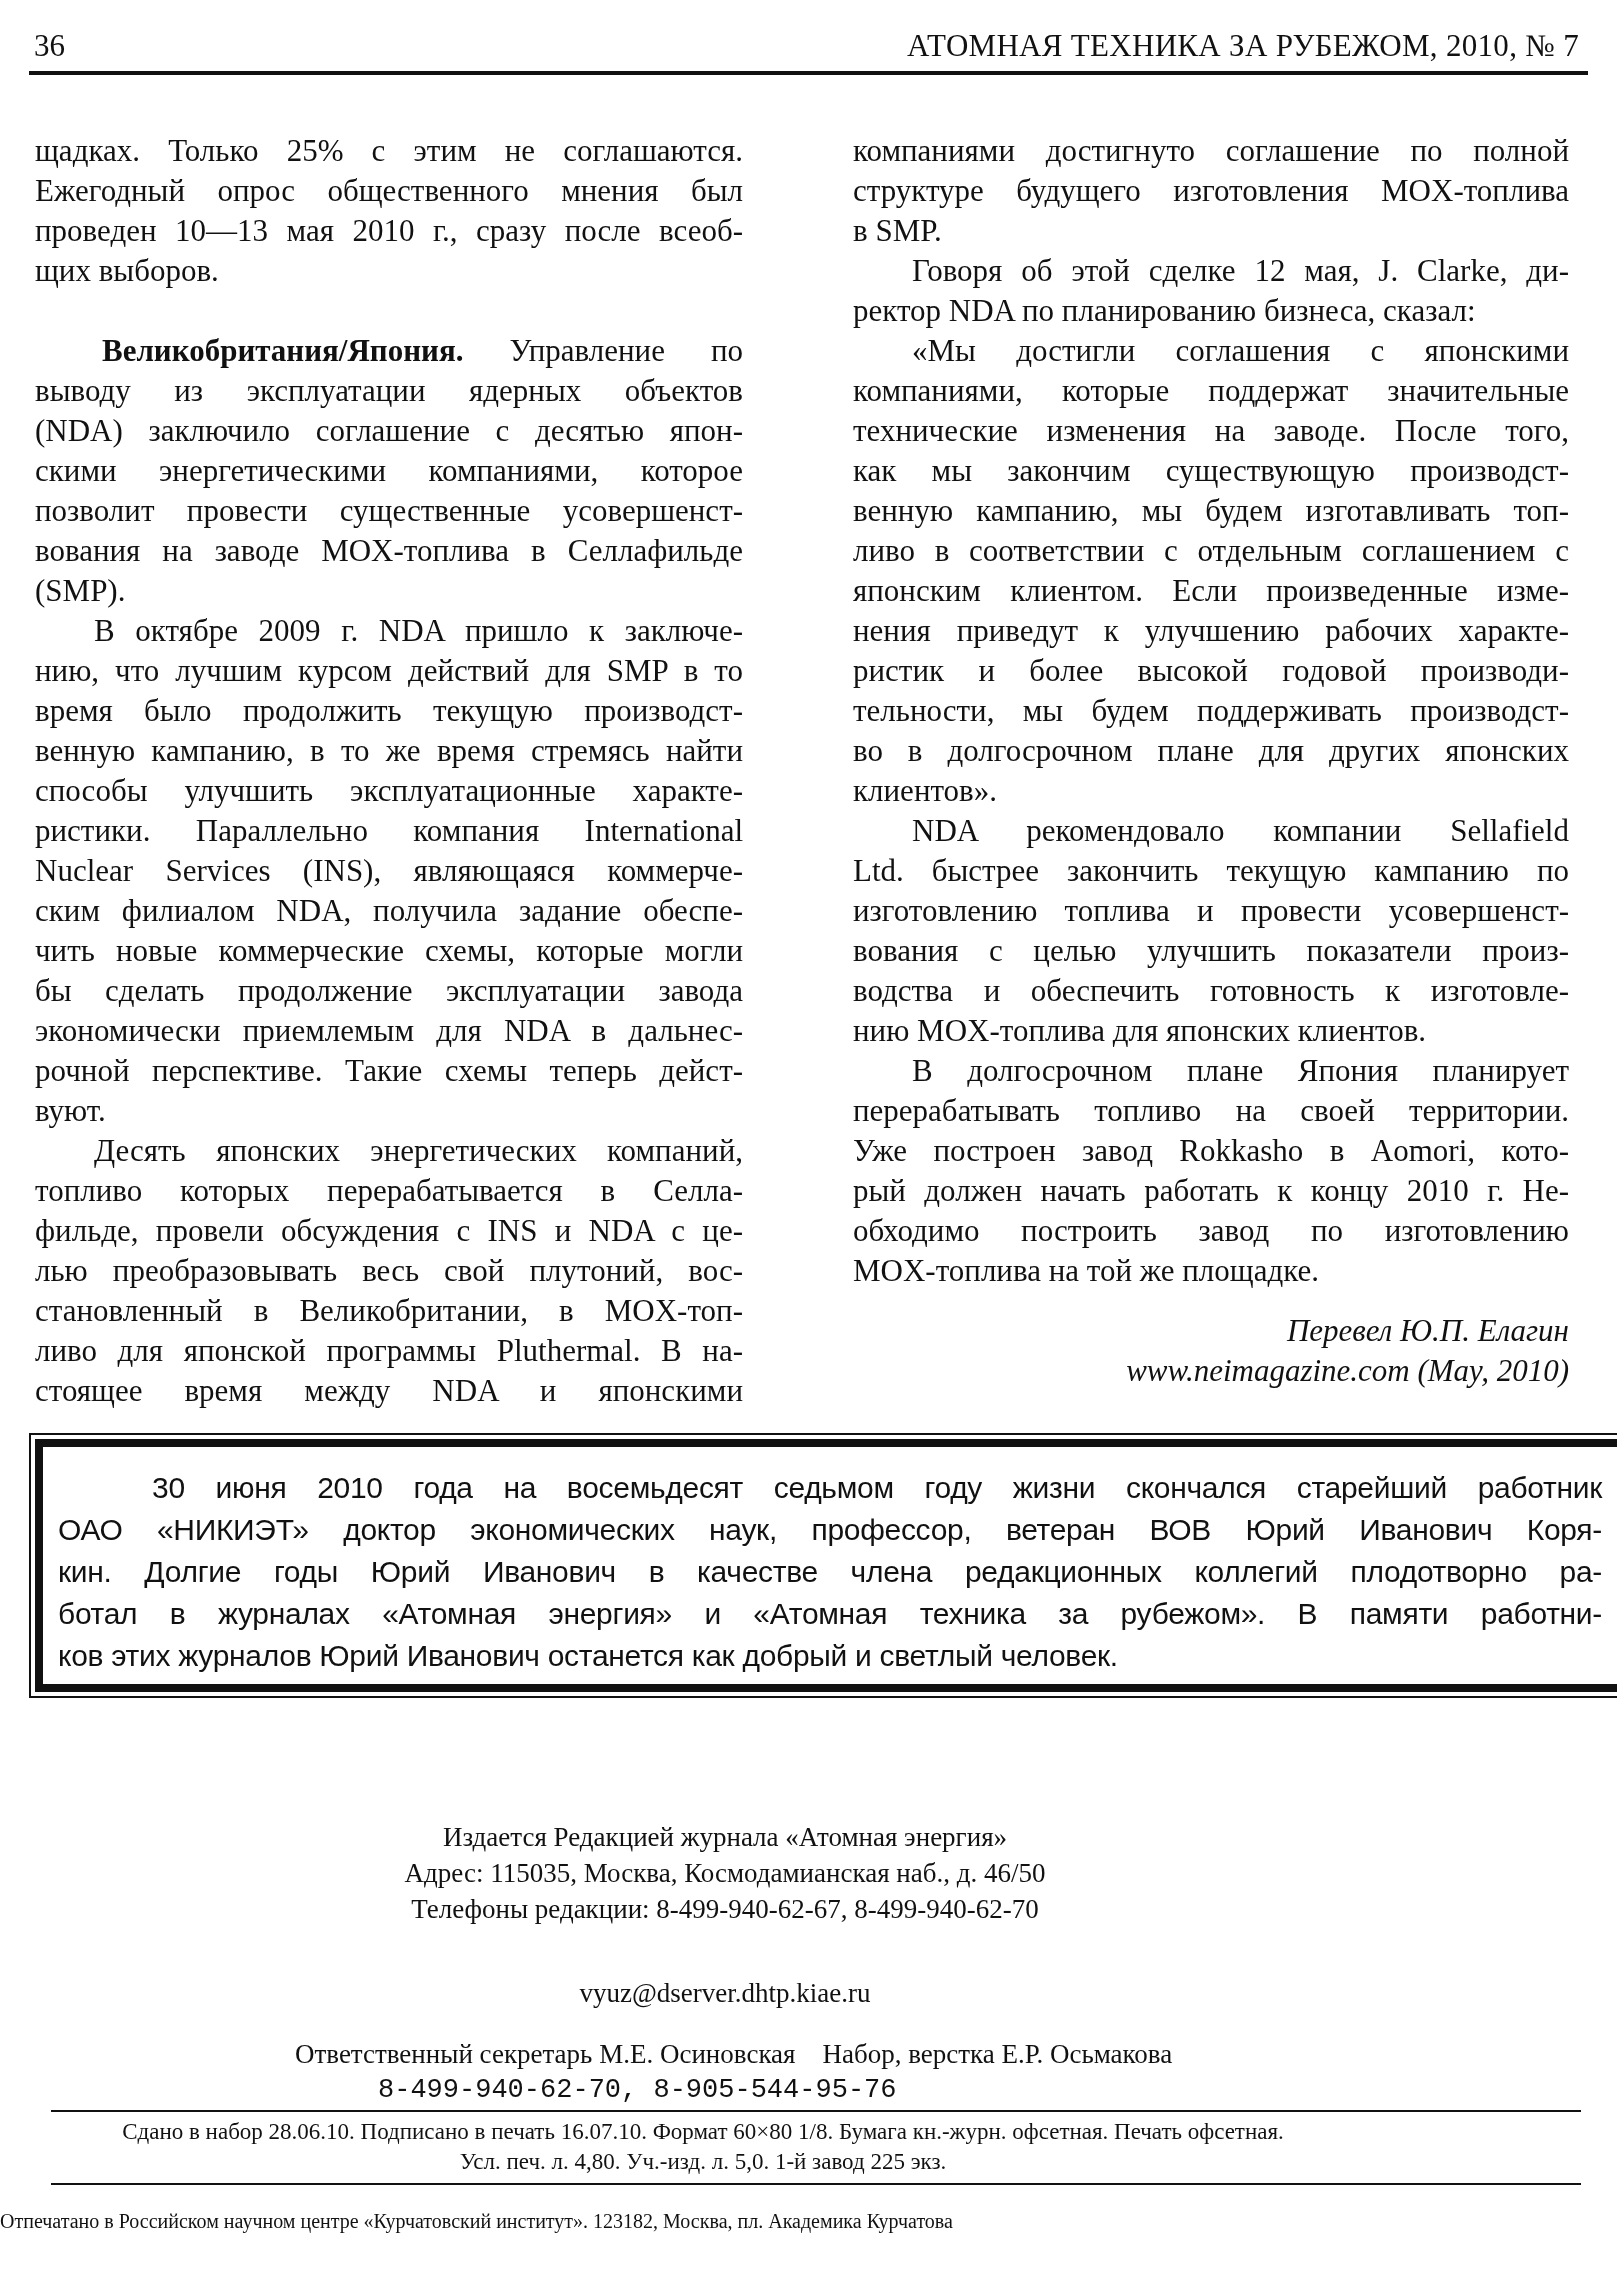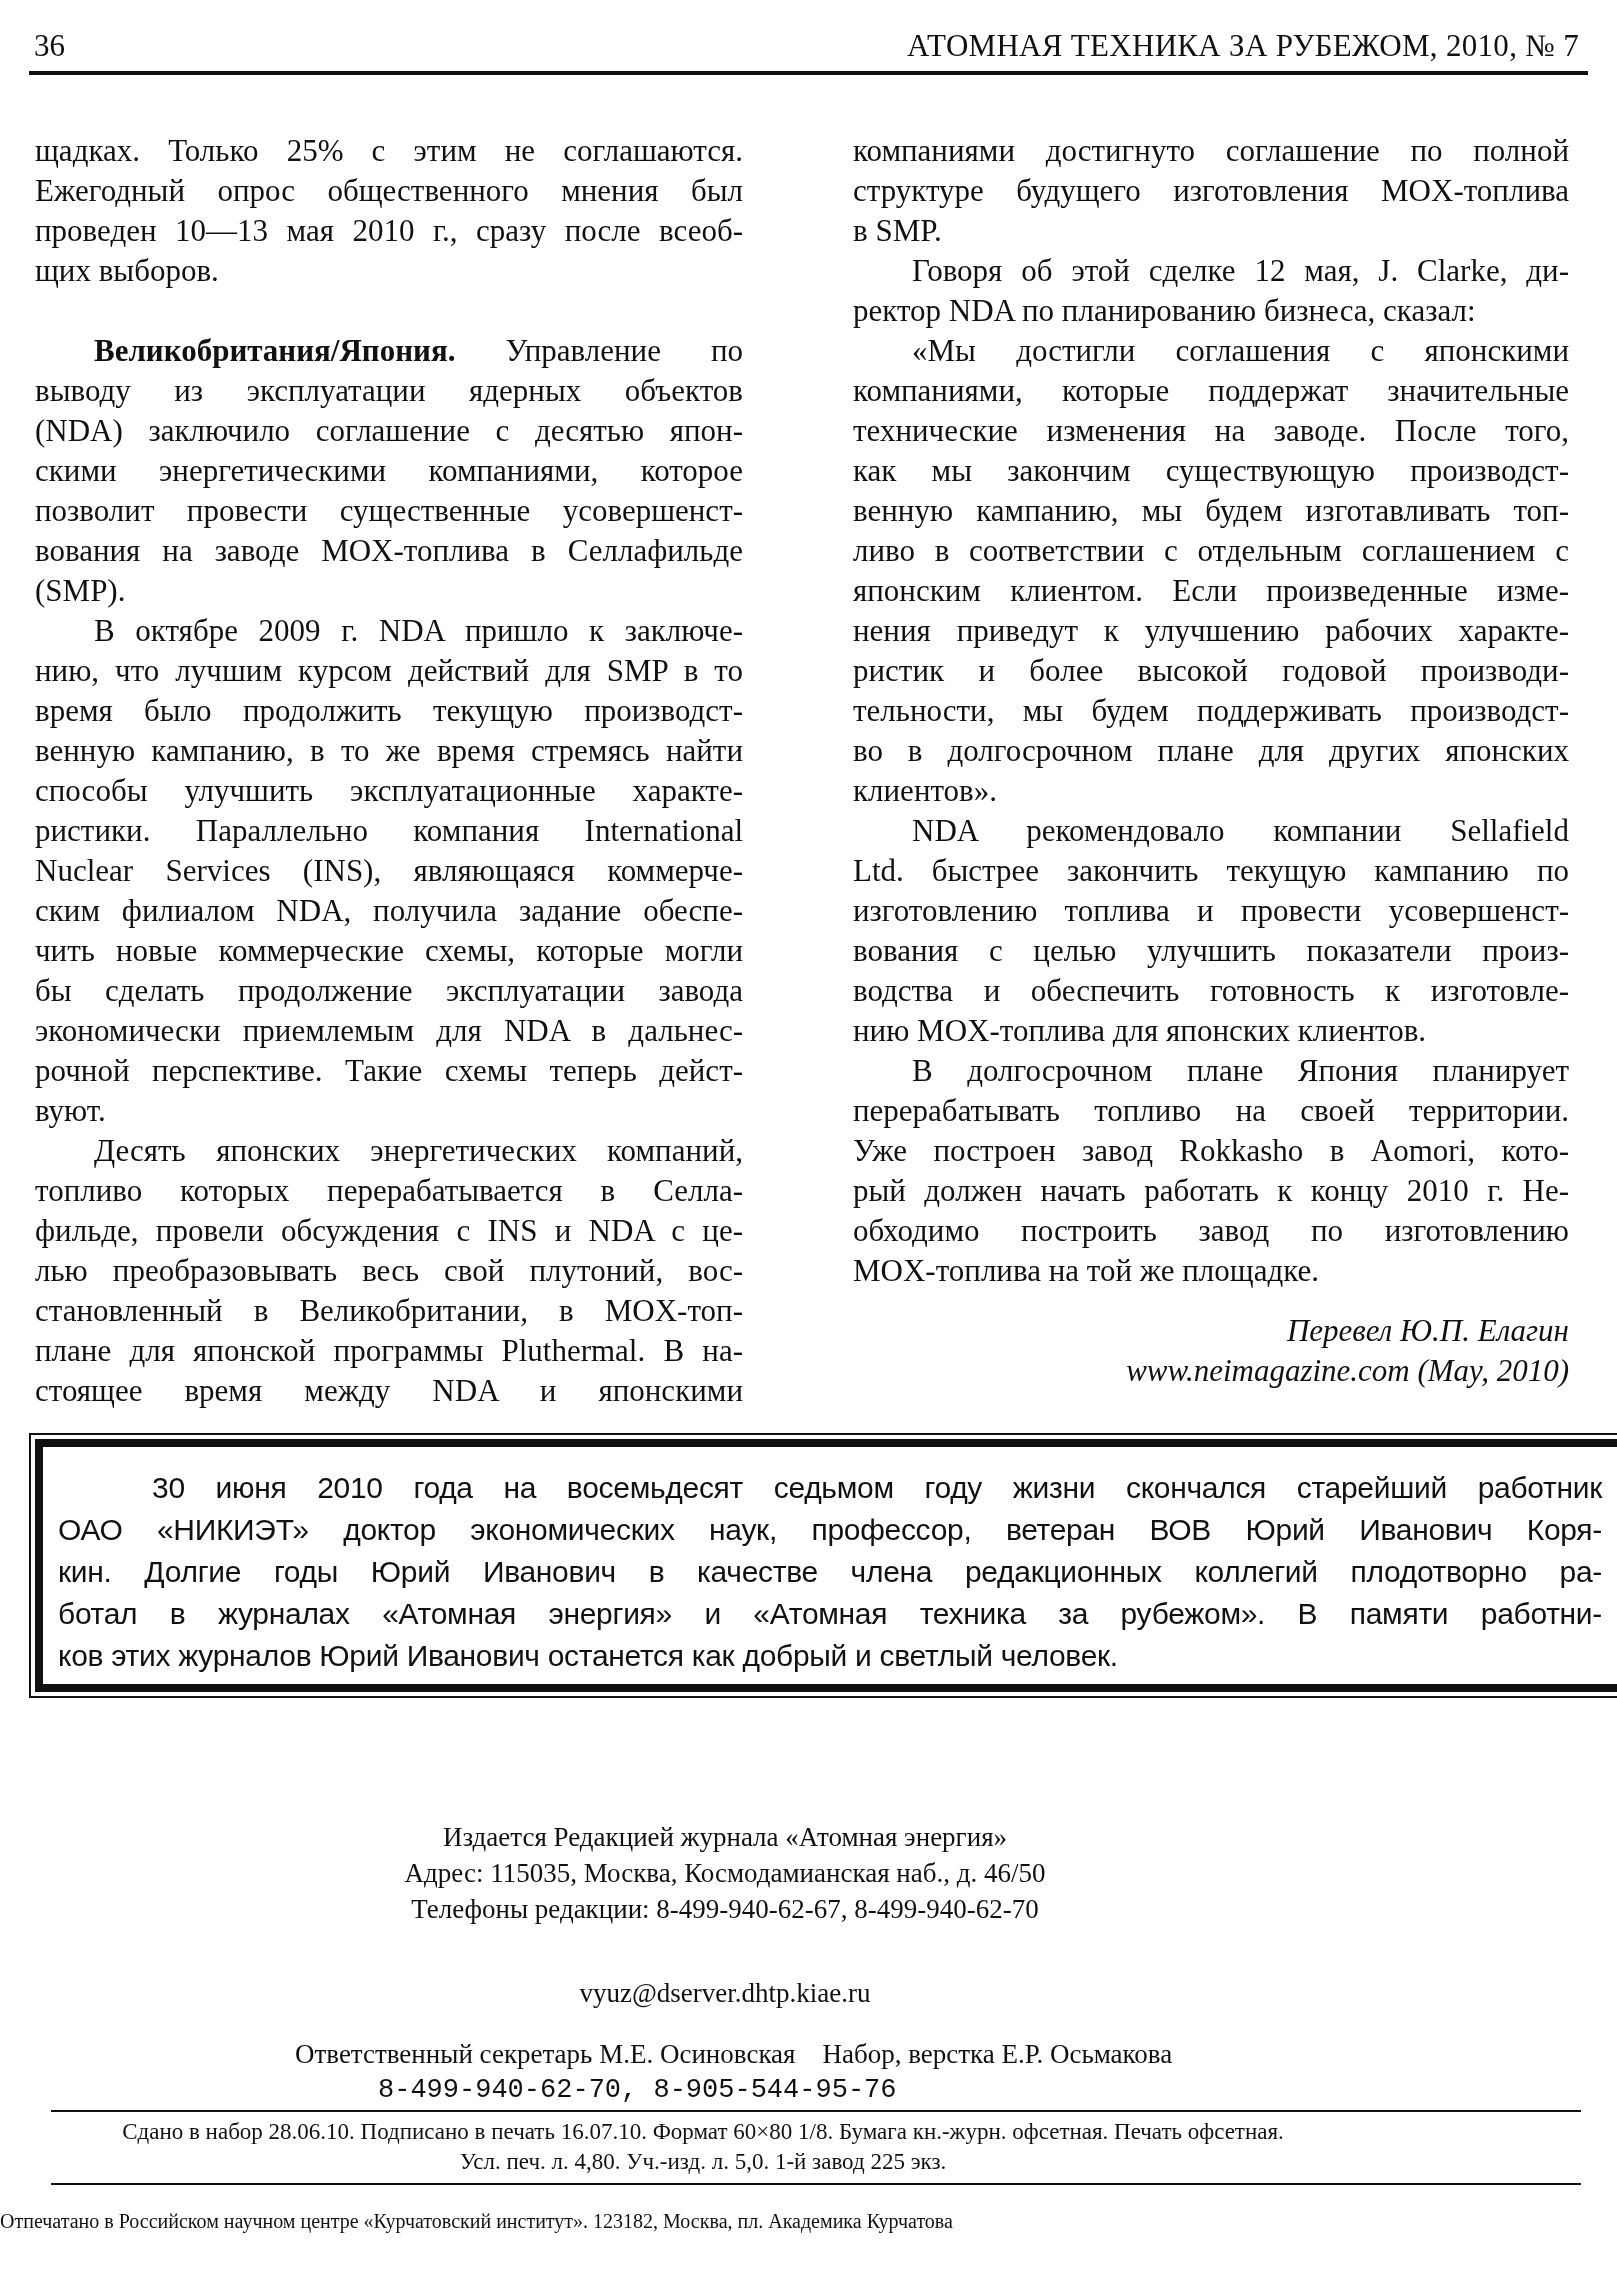--- a/index.html
+++ b/index.html
@@ -17,21 +17,21 @@
 
     
     .column {
       top: 131px; width: 708px; font-size: 31px; line-height: 40px;
       text-align: justify; hyphens: manual;
     }
     .col-left { left: 35px; }
     .col-right { left: 853px; width: 716px; }
     .column p { margin: 0; text-indent: 0; }
     .column p.gap { margin-top: 40px; }
-    .column .bold-lead { font-weight: bold; }
+    .column .bold-lead { font-weight: bold; margin-left: 8px; }
     .column .line { display: block; text-align: justify; text-align-last: justify; }
     .column .line.last { text-align-last: left; }
     .column .line.ind { padding-left: 59px; }
     .sig { display: block; text-align: right; font-style: italic; }
     .sig.first { margin-top: 20px; }
 
     
     .obit-outer {
       left: 29px; top: 1433px; width: 1602px; height: 265px;
       border: 2px solid #111; box-sizing: border-box;
@@ -101,21 +101,21 @@
       <span class="line">экономически приемлемым для NDA в дальнес-</span>
       <span class="line">рочной перспективе. Такие схемы теперь дейст-</span>
       <span class="line last">вуют.</span>
     </p>
     <p>
       <span class="line ind">Десять японских энергетических компаний,</span>
       <span class="line">топливо которых перерабатывается в Селла-</span>
       <span class="line">фильде, провели обсуждения с INS и NDA с це-</span>
       <span class="line">лью преобразовывать весь свой плутоний, вос-</span>
       <span class="line">становленный в Великобритании, в MOX-топ-</span>
-      <span class="line">плане для японской программы Pluthermal. В на-</span>
+      <span class="line">ливо для японской программы Pluthermal. В на-</span>
       <span class="line">стоящее время между NDA и японскими</span>
     </p>
   </div>
 <div class="abs column col-right" id="col-right">
 <p>
       <span class="line">компаниями достигнуто соглашение по полной</span>
       <span class="line">структуре будущего изготовления MOX-топлива</span>
       <span class="line last">в SMP.</span>
     </p>
     <p>

